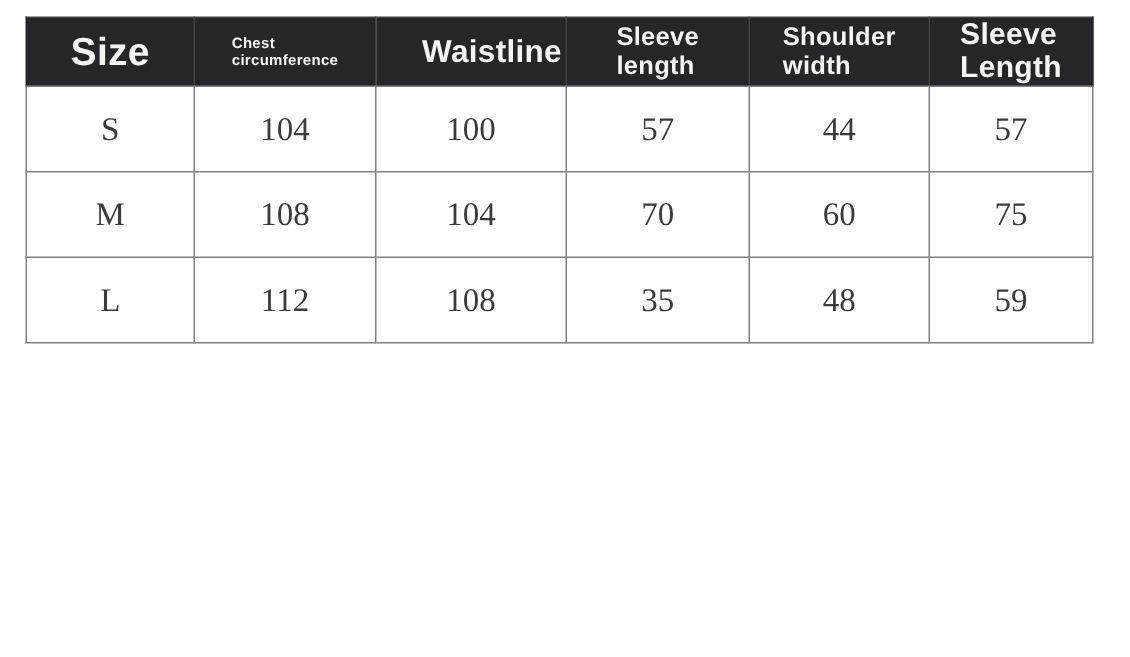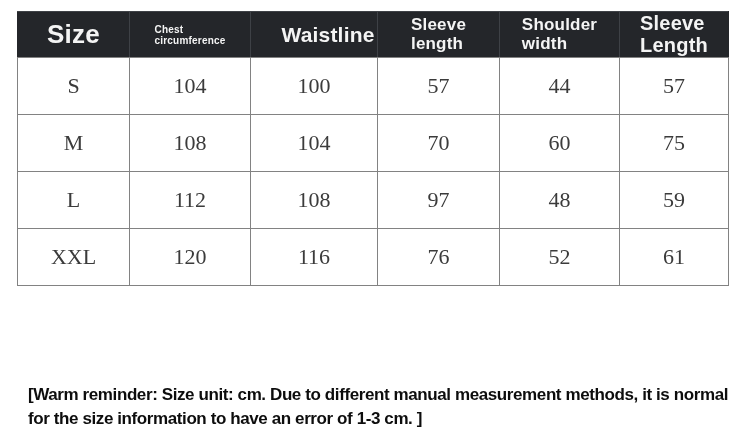--- a/index.html
+++ b/index.html
@@ -110,30 +110,21 @@
         <td>108</td>
         <td>104</td>
         <td>70</td>
         <td>60</td>
         <td>75</td>
       </tr>
       <tr>
         <td>L</td>
         <td>112</td>
         <td>108</td>
-        <td>97</td>
+        <td>35</td>
         <td>48</td>
         <td>59</td>
-      </tr>
-      <tr>
-        <td>XXL</td>
-        <td>120</td>
-        <td>116</td>
-        <td>76</td>
-        <td>52</td>
-        <td>61</td>
       </tr>
     </tbody>
   </table>
 
-  <p class="note">[Warm reminder: Size unit: cm. Due to different manual measurement methods, it is normal for the size information to have an error of 1-3 cm. ]</p>
 
 </div>
 
 </body></html>

